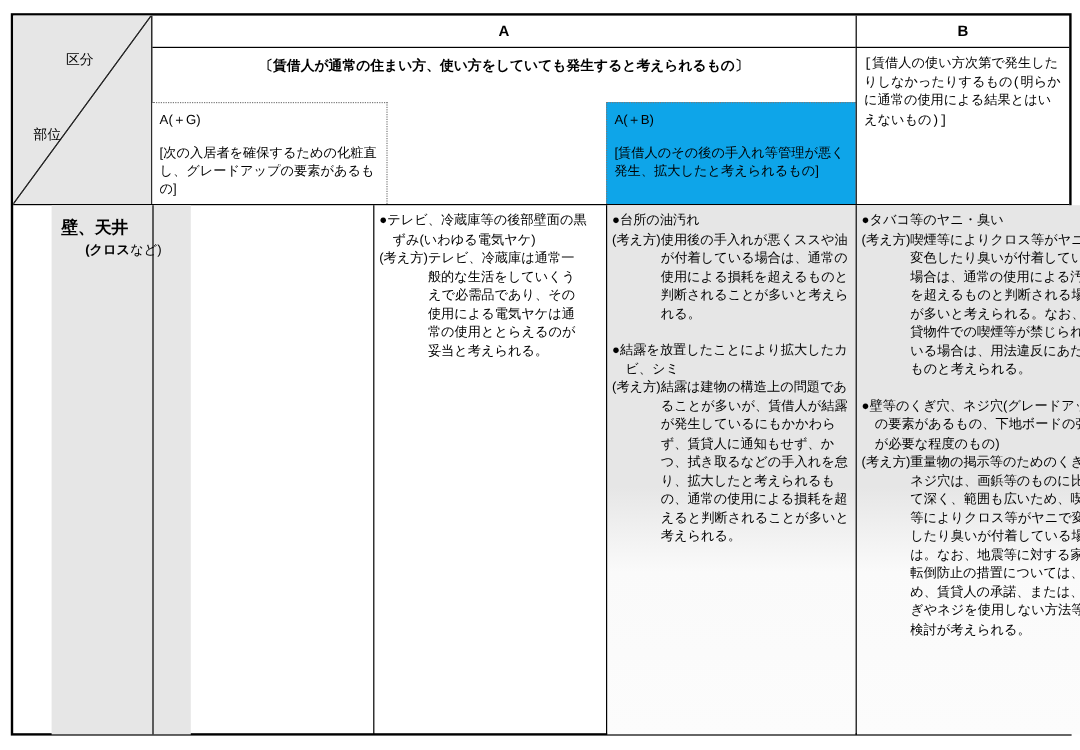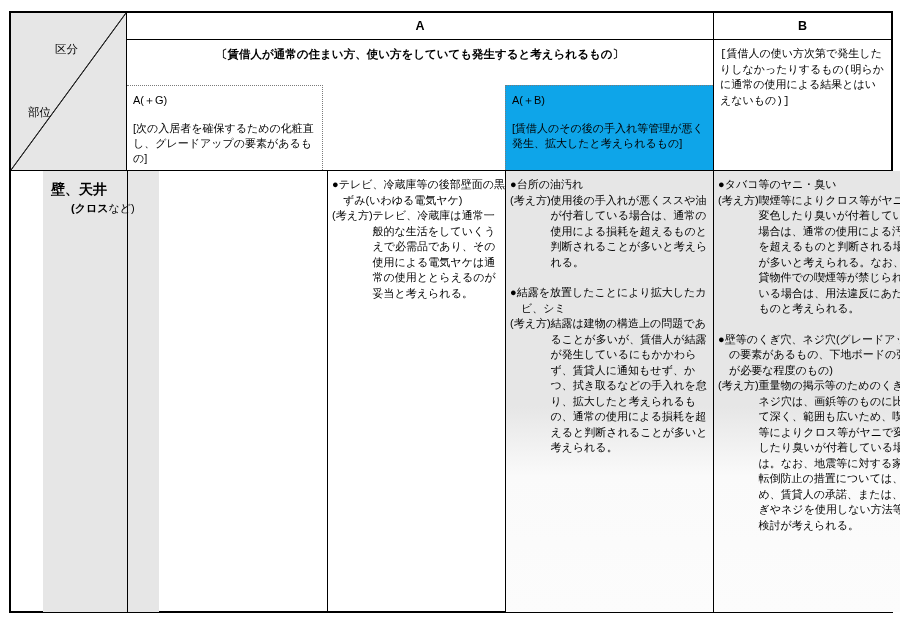--- a/index.html
+++ b/index.html
@@ -75,21 +75,21 @@
     left:0;top:0;width:116px;height:441px;background:#e6e6e6;margin-left:32px;
   }
   .row-title{padding:10px 0 0 8px;font-weight:bold;font-size:14px;}
   .row-sub{padding:2px 0 0 12px;font-size:11px;}
   .row-sub .b{font-weight:bold;padding-left:16px;}
   .cell{
     top:0;height:441px;border-left:1px solid #000;
     padding:6px 4px 0 4px;font-size:11px;line-height:15.5px;
   }
   .cell-ag{left:116px;width:196px;}
-  .cell-a {left:316px;width:182px;}
+  .cell-a {left:300px;width:182px;}
   .cell-ab{left:494px;width:208px;}
   .cell-b {left:702px;width:210px;}
   .shaded-fade{
     background:linear-gradient(180deg,#e6e6e6 0px,#e6e6e6 235px,#fafafa 305px,#fcfcfc 100%);
   }
   .item{margin-top:15px;}
   .item:first-child{margin-top:0;}
   .bullet{padding-left:11px;text-indent:-11px;}
   .note{display:flex;}
   .note-label{white-space:nowrap;flex:none;}

